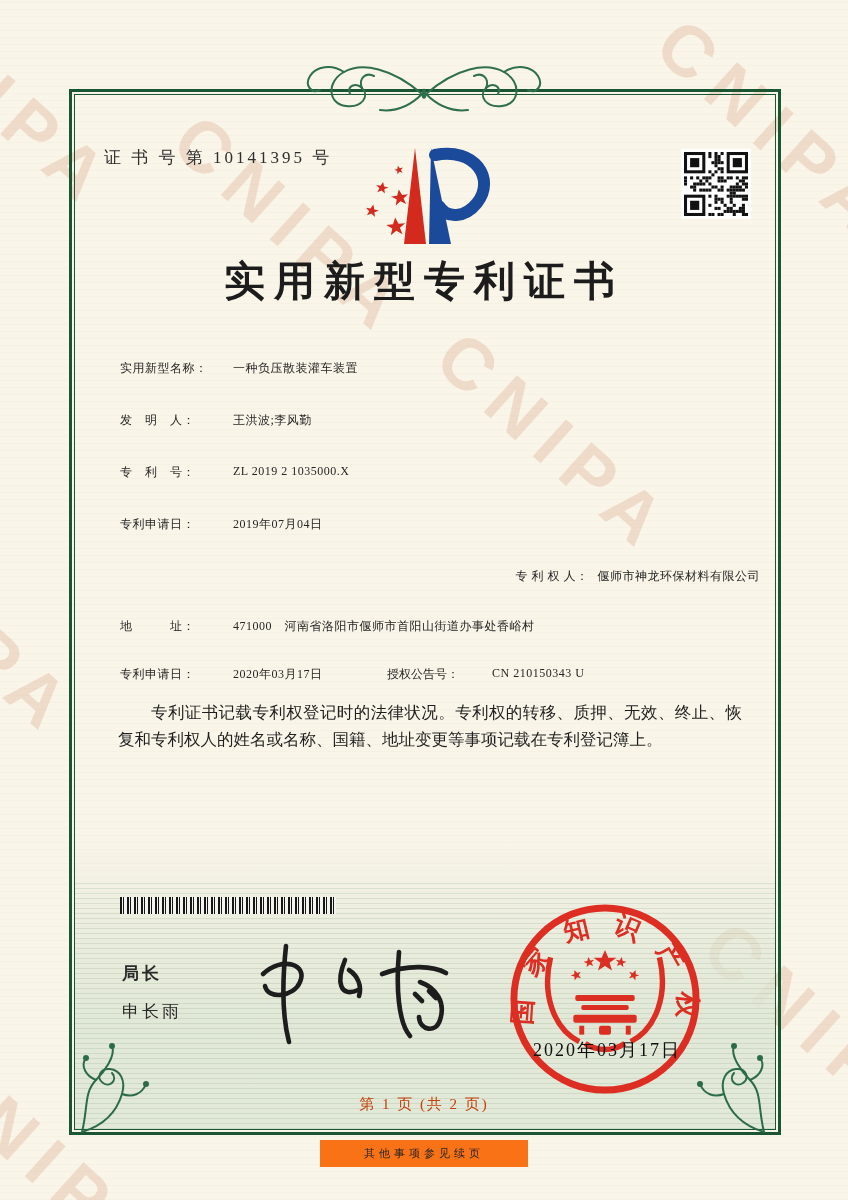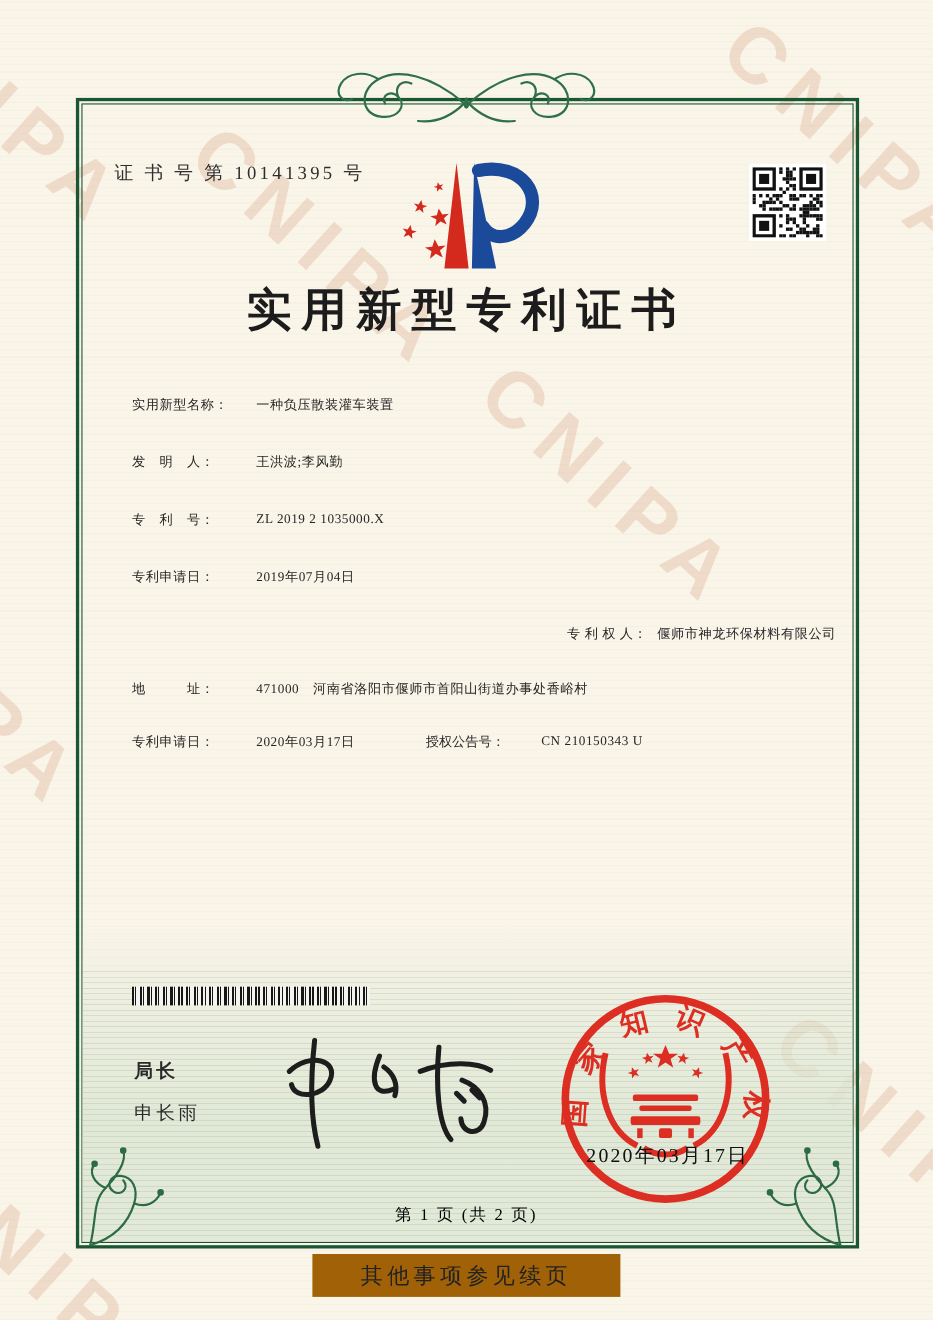--- a/index.html
+++ b/index.html
@@ -87,25 +87,25 @@
   .officer-title{ position:absolute; left:122px; top:962px;  z-index:4; font-size:17px; letter-spacing:3px;font-weight:bold; }
   .officer-name { position:absolute; left:122px; top:1000px; z-index:4; font-size:17px; letter-spacing:3px; }
   .signature{ position:absolute; left:248px; top:942px; z-index:4; }
   .seal{ position:absolute; left:506px; top:900px; z-index:5; opacity:.93; }
   .seal-date{
     position:absolute; left:533px; top:1038px; z-index:6;
     font-size:18px; letter-spacing:2px; color:#101010;
   }
   .page-info{
     position:absolute; left:0; top:1095px; width:100%; z-index:4;
-    text-align:center; font-size:15px; letter-spacing:2px; color:#000000;
+    text-align:center; font-size:15px; letter-spacing:2px; color:#c2410c;
   }
   .note{
     position:absolute; left:50%; top:1140px; transform:translateX(-50%); z-index:4;
-    background:#a16207; padding:6px 44px; font-size:20px; letter-spacing:4px; color:#222;
+    background:#f97316; padding:6px 44px; font-size:11px; letter-spacing:4px; color:#222;
   }
 </style>
 </head>
 <body>
 
 <div class="wm wm1">CNIPA</div>
 <div class="wm wm2">CNIPA</div>
 <div class="wm wm3">CNIPA</div>
 <div class="wm wm4">CNIPA</div>
 <div class="wm wm5">CNIPA</div>
@@ -320,20 +320,21 @@
 </div>
 <div class="row r6">
   <span class="lbl">地　　　址：</span><span class="val">471000　河南省洛阳市偃师市首阳山街道办事处香峪村</span>
 </div>
 <div class="row r7">
   <span class="lbl">专利申请日：</span><span class="val">2020年03月17日</span>
   <span class="lbl2">授权公告号：</span><span class="val2">CN 210150343 U</span>
 </div>
 
 <div class="paras">
+  <p>专利证书记载专利权登记时的法律状况。专利权的转移、质押、无效、终止、恢复和专利权人的姓名或名称、国籍、地址变更等事项记载在专利登记簿上。</p>
 </div>
 
 <div class="barcode"></div>
 
 <div class="officer-title">局长</div>
 <div class="officer-name">申长雨</div>
 
 <svg class="signature" width="212" height="104" viewBox="0 0 212 104">
   <g stroke="#1d1d1d" stroke-width="4.6" fill="none" stroke-linecap="round" stroke-linejoin="round">
     <path d="M38,4 C35,32 33,70 41,100"></path>

